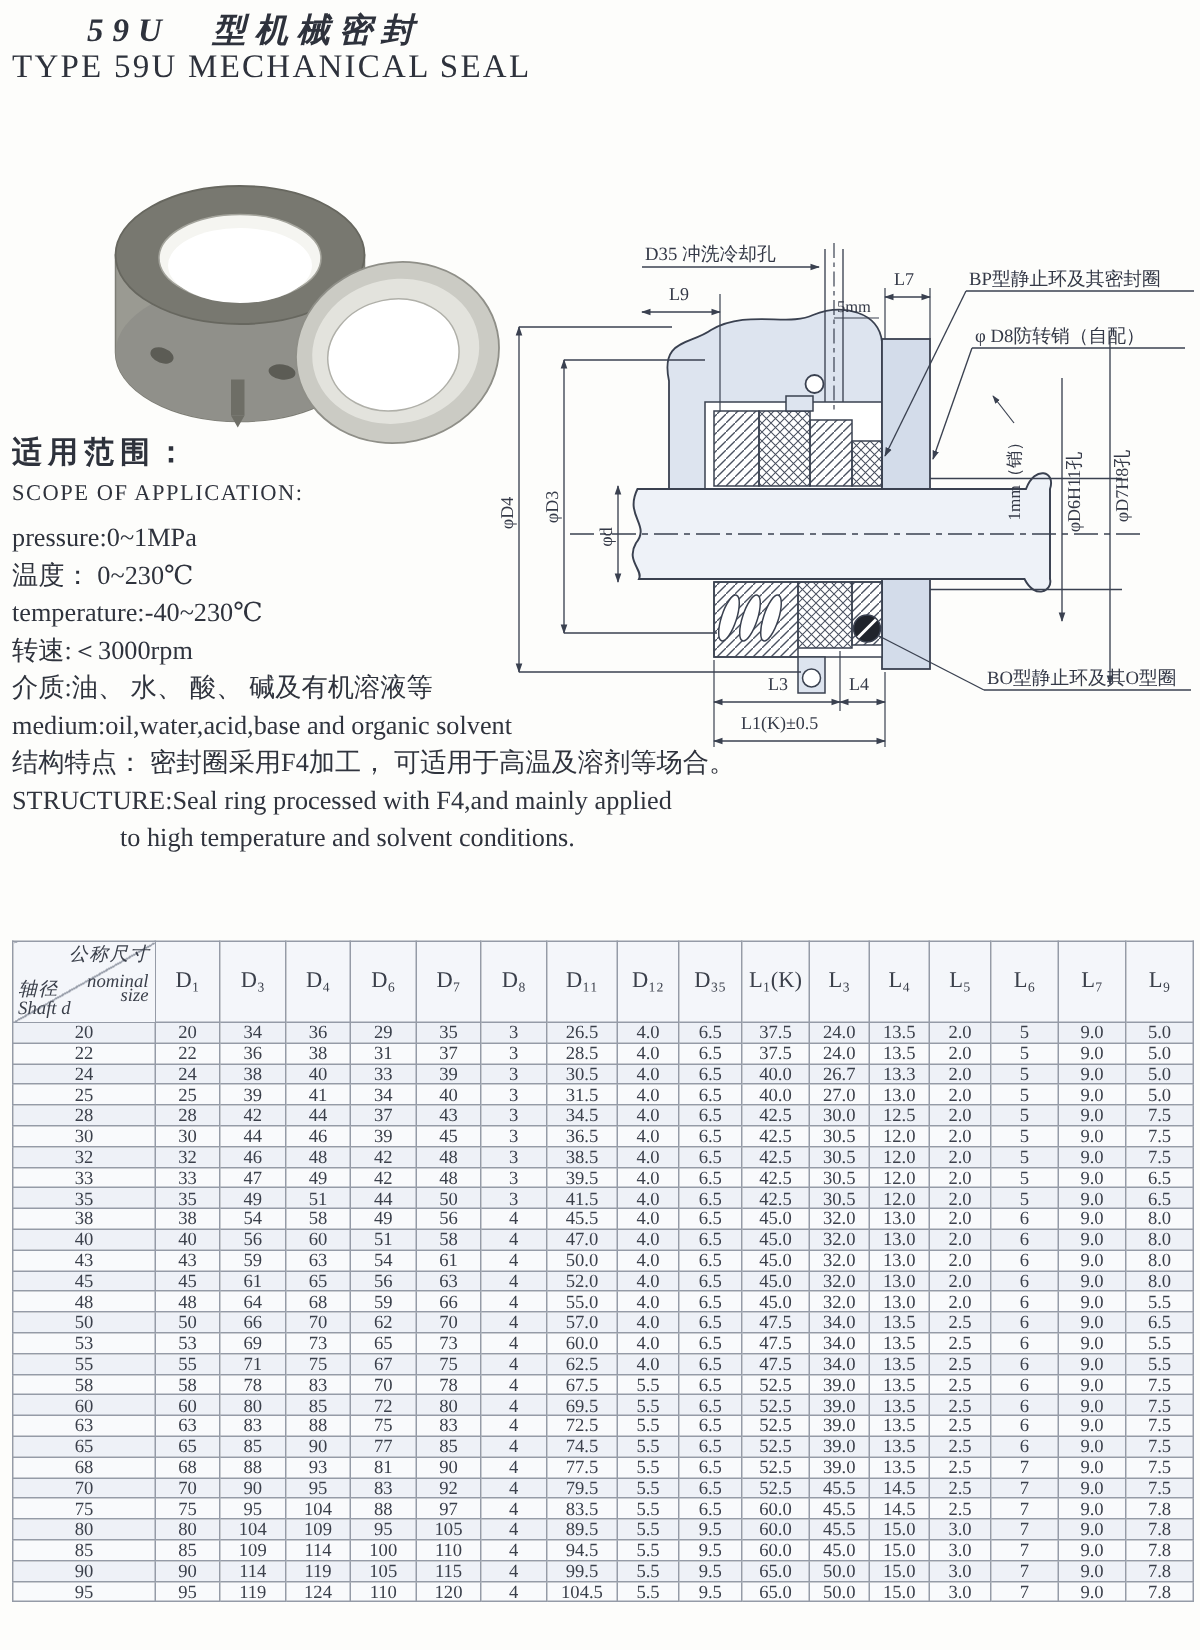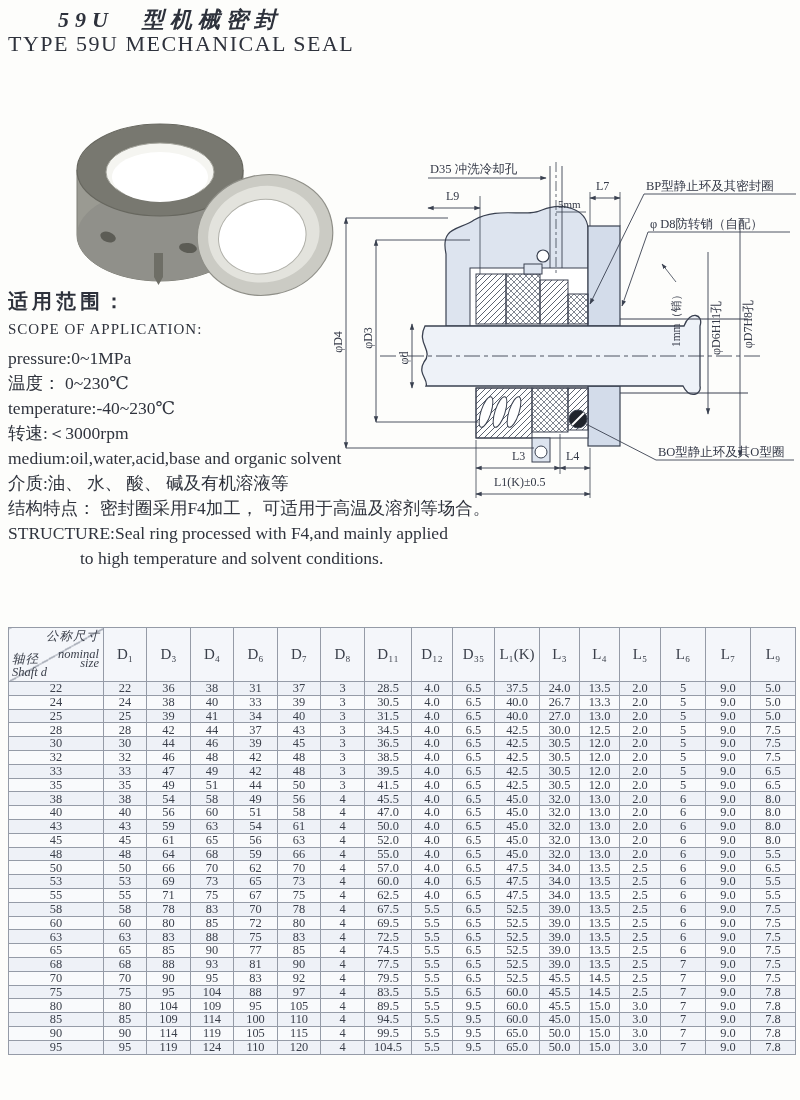--- a/index.html
+++ b/index.html
@@ -74,22 +74,22 @@
   </svg>
 </div>
 
 <section class="abs scope">
   <div class="scope-h-zh">适用范围：</div>
   <div class="scope-h-en">SCOPE OF APPLICATION:</div>
   <div class="scope-line">pressure:0~1MPa</div>
   <div class="scope-line">温度： 0~230℃</div>
   <div class="scope-line">temperature:-40~230℃</div>
   <div class="scope-line">转速:＜3000rpm</div>
+  <div class="scope-line">介质:油、 水、 酸、 碱及有机溶液等</div>
   <div class="scope-line">medium:oil,water,acid,base and organic solvent</div>
-  <div class="scope-line">介质:油、 水、 酸、 碱及有机溶液等</div>
   <div class="scope-line">结构特点： 密封圈采用F4加工， 可适用于高温及溶剂等场合。</div>
   <div class="scope-line">STRUCTURE:Seal ring processed with F4,and mainly applied</div>
   <div class="scope-line indent">to high temperature and solvent conditions.</div>
 </section>
 
 <div class="abs diagram">
 <svg viewBox="0 0 472 360">
   <defs>
     <pattern id="hatch" patternUnits="userSpaceOnUse" width="6" height="6">
       <path d="M-1,7 L7,-1" stroke="#4a5160" stroke-width="0.9"></path>
@@ -242,20 +242,39 @@
         <th>L₃</th>
         <th>L₄</th>
         <th>L₅</th>
         <th>L₆</th>
         <th>L₇</th>
         <th>L₉</th>
       </tr>
     </thead>
     <tbody>
         <tr>
+          <td>20</td>
+          <td>20</td>
+          <td>34</td>
+          <td>36</td>
+          <td>29</td>
+          <td>35</td>
+          <td>3</td>
+          <td>26.5</td>
+          <td>4.0</td>
+          <td>6.5</td>
+          <td>37.5</td>
+          <td>24.0</td>
+          <td>13.5</td>
+          <td>2.0</td>
+          <td>5</td>
+          <td>9.0</td>
+          <td>5.0</td>
+        </tr>
+        <tr>
           <td>22</td>
           <td>22</td>
           <td>36</td>
           <td>38</td>
           <td>31</td>
           <td>37</td>
           <td>3</td>
           <td>28.5</td>
           <td>4.0</td>
           <td>6.5</td>

